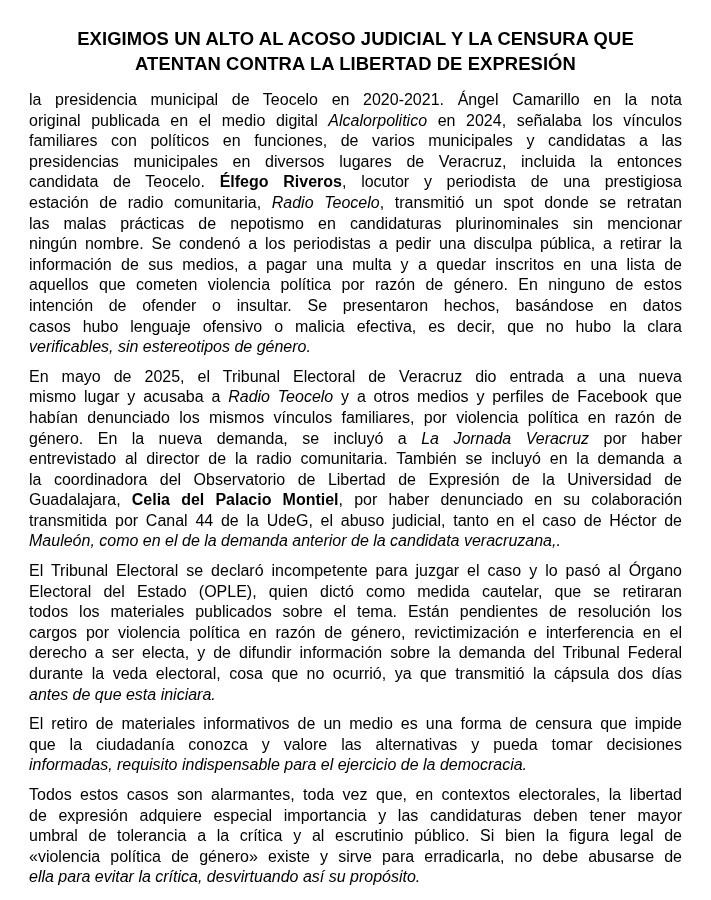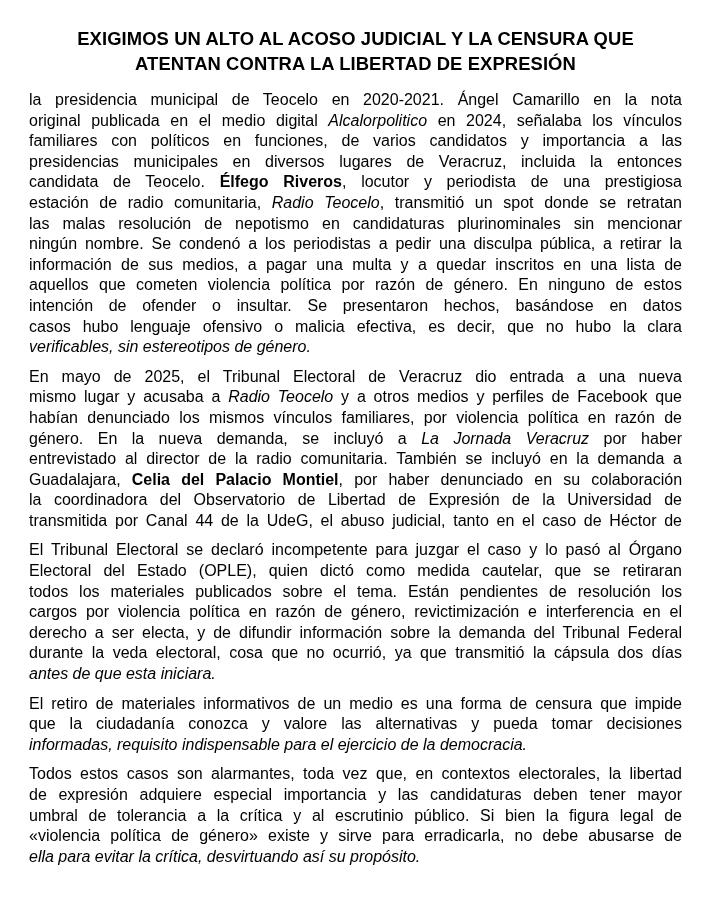--- a/index.html
+++ b/index.html
@@ -56,41 +56,42 @@
 
 <div class="page">
   <div class="doc-title">
       <div class="title-line">EXIGIMOS UN ALTO AL ACOSO JUDICIAL Y LA CENSURA QUE</div>
       <div class="title-line">ATENTAN CONTRA LA LIBERTAD DE EXPRESIÓN</div>
     </div>
   <div class="doc-body">
       <div class="paragraph">
         <div class="line"><span>la presidencia municipal de Teocelo en 2020-2021. Ángel Camarillo en la nota</span></div>
         <div class="line"><span>original publicada en el medio digital </span><span class="i">Alcalorpolitico</span><span> en 2024, señalaba los vínculos</span></div>
-        <div class="line"><span>familiares con políticos en funciones, de varios candidatos y importancia a las</span></div>
+        <div class="line"><span>familiares con políticos en funciones, de varios municipales y candidatas a las</span></div>
         <div class="line"><span>presidencias municipales en diversos lugares de Veracruz, incluida la entonces</span></div>
         <div class="line"><span>candidata de Teocelo. </span><span class="b">Élfego Riveros</span><span>, locutor y periodista de una prestigiosa</span></div>
         <div class="line"><span>estación de radio comunitaria, </span><span class="i">Radio Teocelo</span><span>, transmitió un spot donde se retratan</span></div>
-        <div class="line"><span>las malas resolución de nepotismo en candidaturas plurinominales sin mencionar</span></div>
+        <div class="line"><span>las malas prácticas de nepotismo en candidaturas plurinominales sin mencionar</span></div>
         <div class="line"><span>ningún nombre. Se condenó a los periodistas a pedir una disculpa pública, a retirar la</span></div>
         <div class="line"><span>información de sus medios, a pagar una multa y a quedar inscritos en una lista de</span></div>
         <div class="line"><span>aquellos que cometen violencia política por razón de género. En ninguno de estos</span></div>
         <div class="line"><span>intención de ofender o insultar. Se presentaron hechos, basándose en datos</span></div>
         <div class="line"><span>casos hubo lenguaje ofensivo o malicia efectiva, es decir, que no hubo la clara</span></div>
         <div class="line last"><span>verificables, sin estereotipos de género.</span></div>
       </div>
       <div class="paragraph">
         <div class="line"><span>En mayo de 2025, el Tribunal Electoral de Veracruz dio entrada a una nueva</span></div>
         <div class="line"><span>mismo lugar y acusaba a </span><span class="i">Radio Teocelo</span><span> y a otros medios y perfiles de Facebook que</span></div>
         <div class="line"><span>habían denunciado los mismos vínculos familiares, por violencia política en razón de</span></div>
         <div class="line"><span>género. En la nueva demanda, se incluyó a </span><span class="i">La Jornada Veracruz</span><span> por haber</span></div>
         <div class="line"><span>entrevistado al director de la radio comunitaria. También se incluyó en la demanda a</span></div>
+        <div class="line"><span>la coordinadora del Observatorio de Libertad de Expresión de la Universidad de</span></div>
         <div class="line"><span>Guadalajara, </span><span class="b">Celia del Palacio Montiel</span><span>, por haber denunciado en su colaboración</span></div>
-        <div class="line"><span>la coordinadora del Observatorio de Libertad de Expresión de la Universidad de</span></div>
         <div class="line"><span>transmitida por Canal 44 de la UdeG, el abuso judicial, tanto en el caso de Héctor de</span></div>
+        <div class="line last"><span>Mauleón, como en el de la demanda anterior de la candidata veracruzana,.</span></div>
       </div>
       <div class="paragraph">
         <div class="line"><span>El Tribunal Electoral se declaró incompetente para juzgar el caso y lo pasó al Órgano</span></div>
         <div class="line"><span>Electoral del Estado (OPLE), quien dictó como medida cautelar, que se retiraran</span></div>
         <div class="line"><span>todos los materiales publicados sobre el tema. Están pendientes de resolución los</span></div>
         <div class="line"><span>cargos por violencia política en razón de género, revictimización e interferencia en el</span></div>
         <div class="line"><span>derecho a ser electa, y de difundir información sobre la demanda del Tribunal Federal</span></div>
         <div class="line"><span>durante la veda electoral, cosa que no ocurrió, ya que transmitió la cápsula dos días</span></div>
         <div class="line last"><span>antes de que esta iniciara.</span></div>
       </div>

